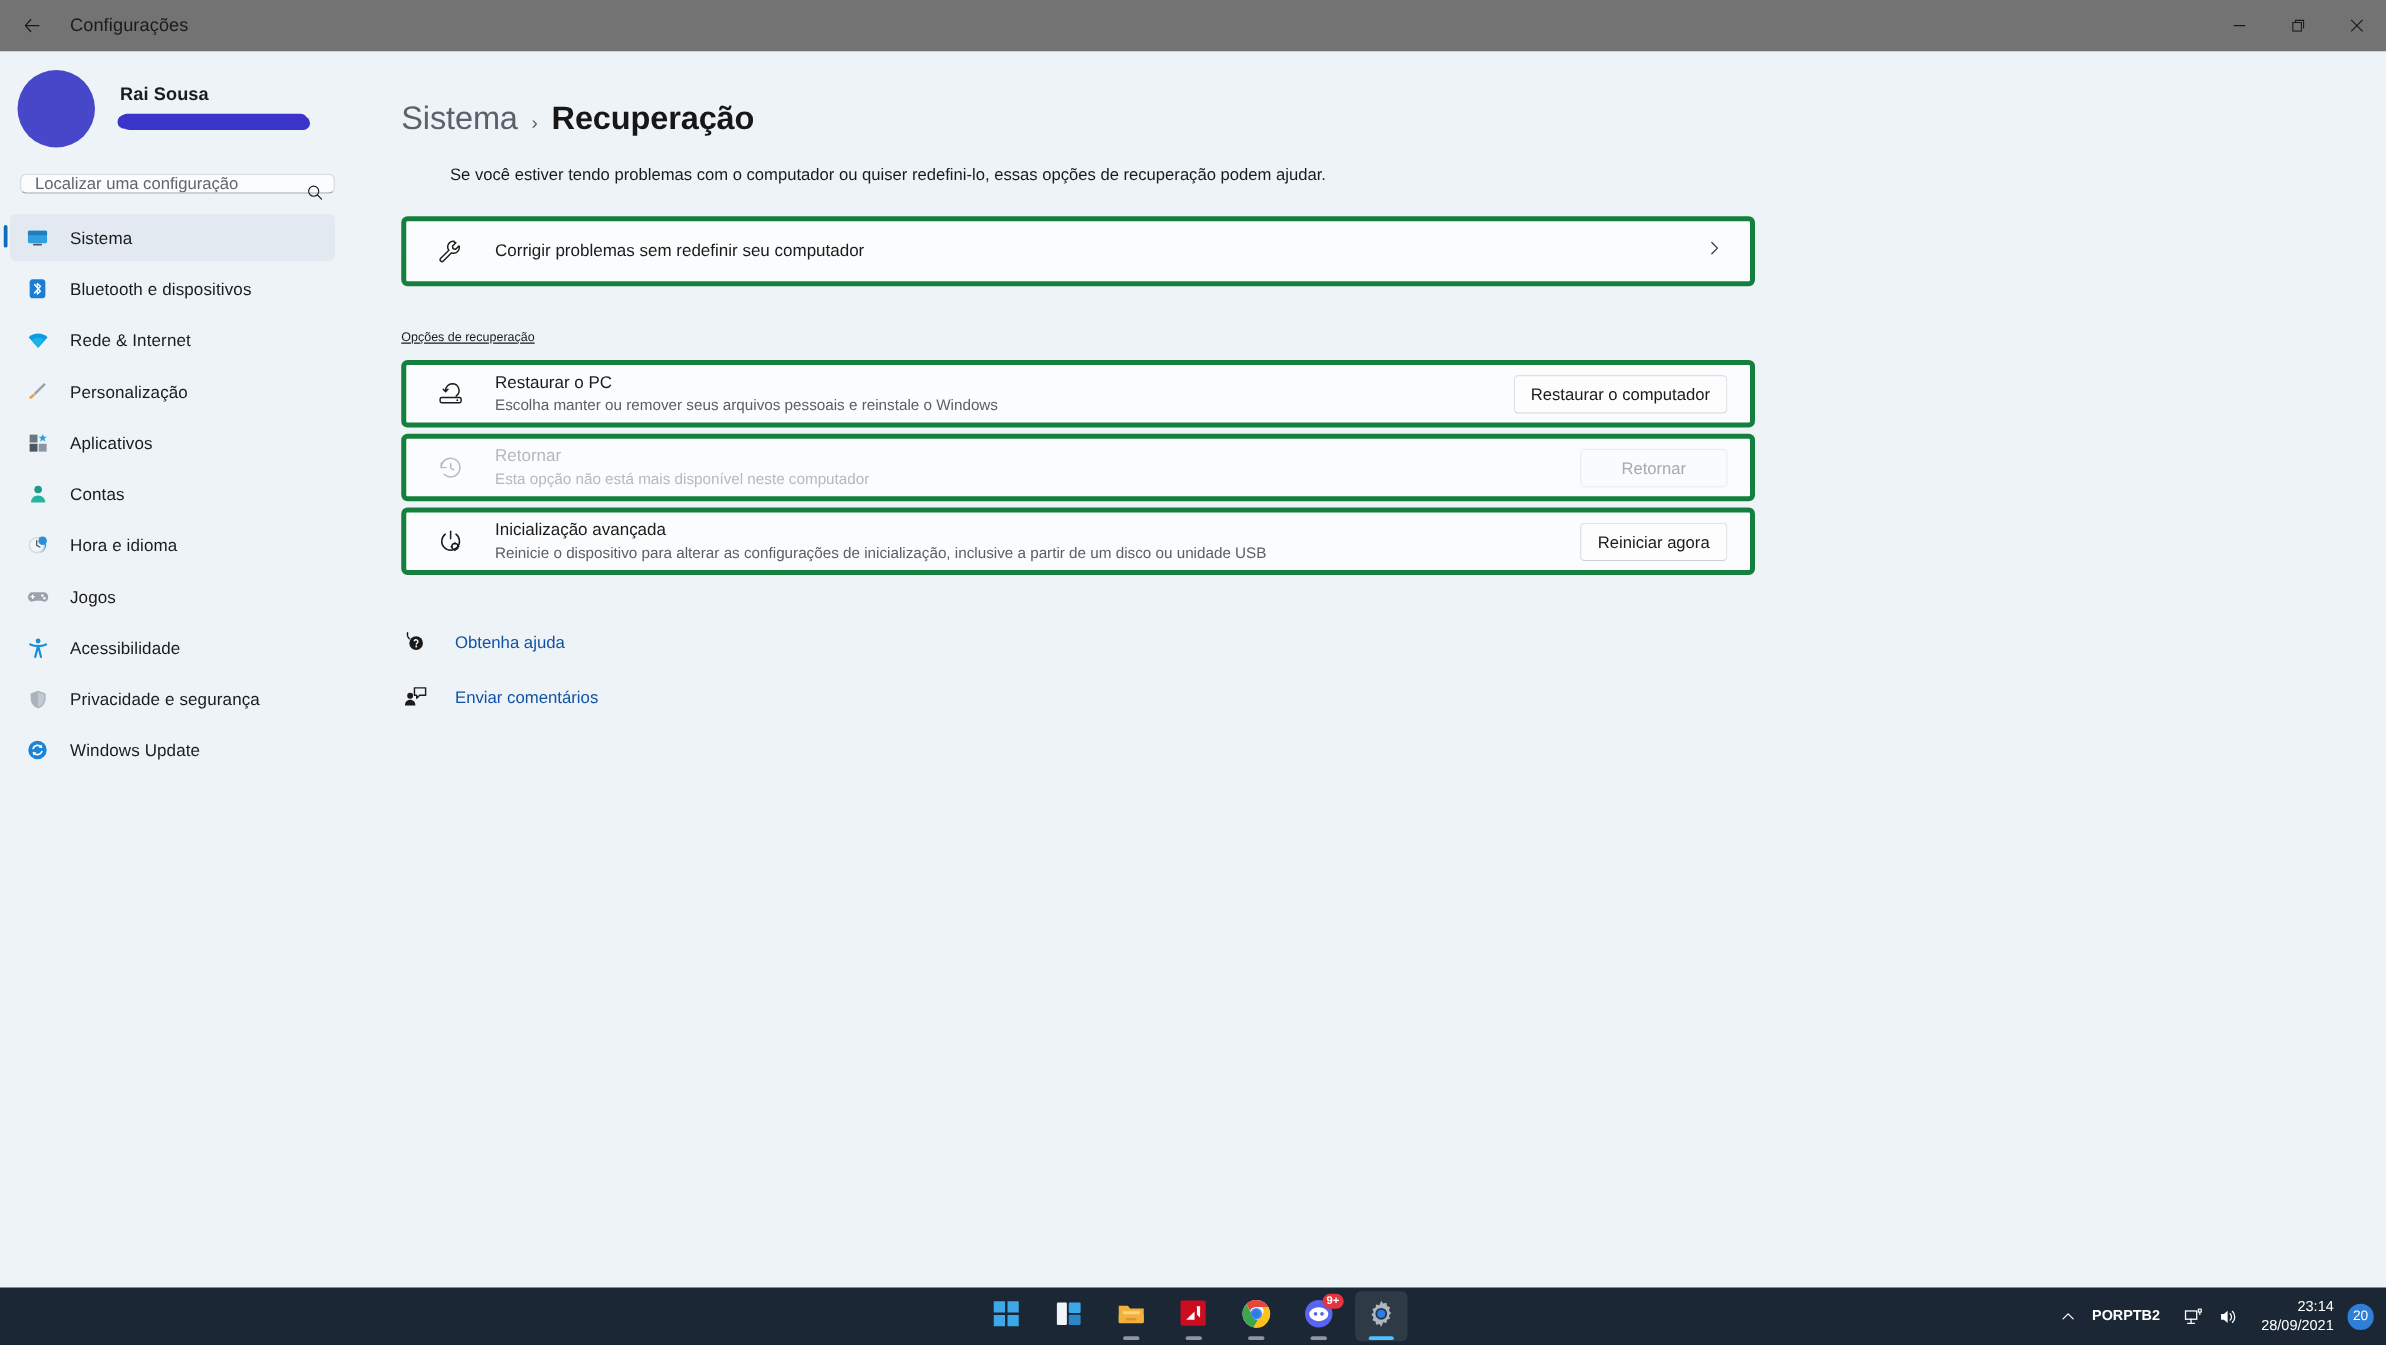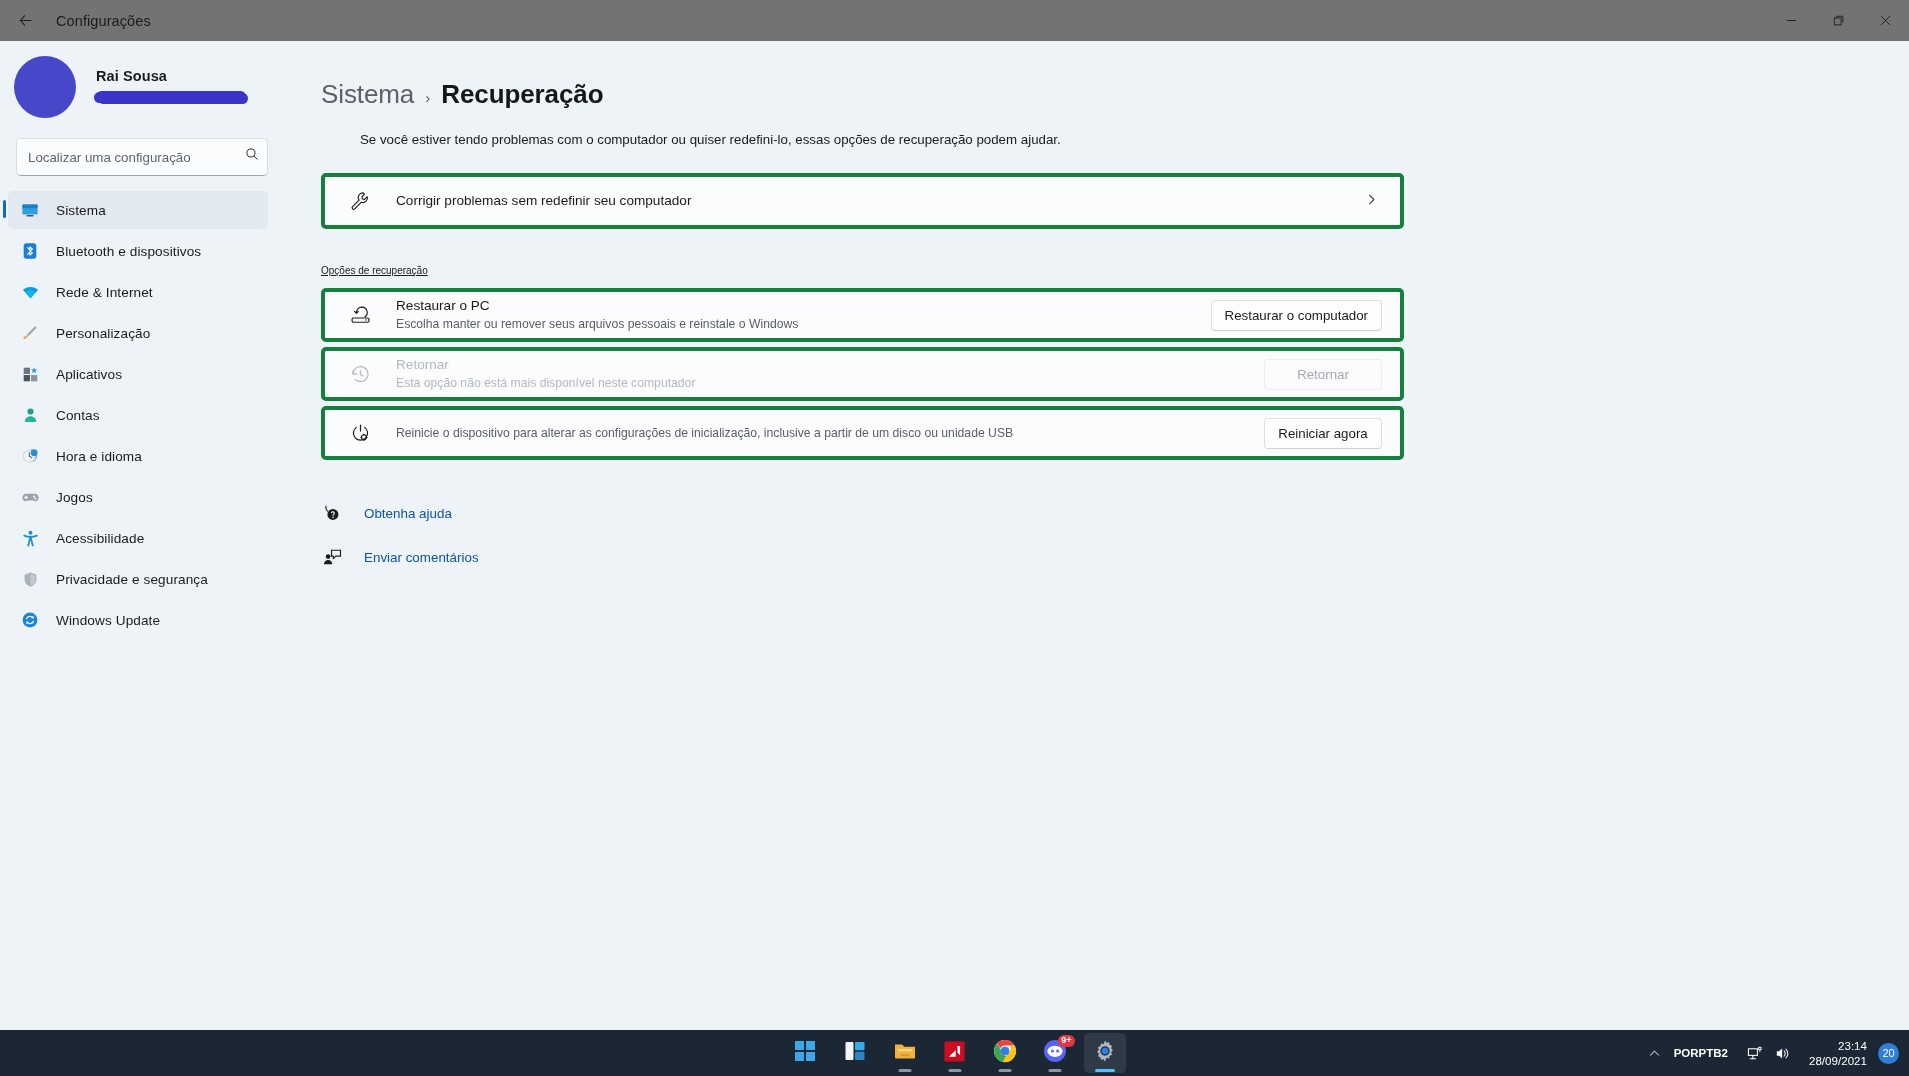--- a/index.html
+++ b/index.html
@@ -88,21 +88,21 @@
     border-radius: 7px;
     background: #3a34c8;
     box-shadow: 2px 2px 0 0 #3a34c8, -2px 1px 0 0 #3a34c8;
   }
   .search-wrap {
     margin: 11px 16px 0 16px;
     position: relative;
   }
   .search-input {
     width: 100%;
-    height: 38px;
+    height: 16px;
     border: 1px solid #d5dce3;
     border-bottom: 1.6px solid #9aa4ae;
     border-radius: 5px;
     background: #fbfcfd;
     font-size: 13.3px;
     color: #1b1b1b;
     padding: 0 32px 0 11px;
     font-family: "Liberation Sans", sans-serif;
     outline: none;
   }
@@ -592,20 +592,21 @@
         <div class="card card-row last" style="margin-top:5px;">
           <span class="card-icon">
             <svg width="23" height="23" viewBox="0 0 24 24" fill="none" aria-hidden="true">
               <path d="M12 3.2v6.2" stroke="currentColor" stroke-width="1.25" stroke-linecap="round"></path>
               <path d="M7.6 5.6a7.4 7.4 0 1 0 8.8 0" stroke="currentColor" stroke-width="1.25" stroke-linecap="round"></path>
               <circle cx="15.6" cy="15.9" r="2.6" fill="none" stroke="currentColor" stroke-width="1.2"></circle>
               <path d="M15.6 12.6v1M15.6 18.2v1M12.3 15.9h1M17.9 15.9h1" stroke="currentColor" stroke-width="1.1" stroke-linecap="round"></path>
             </svg>
           </span>
           <div class="card-text">
+            <div class="card-title">Inicialização avançada</div>
             <div class="card-sub">Reinicie o dispositivo para alterar as configurações de inicialização, inclusive a partir de um disco ou unidade USB</div>
           </div>
           <button class="btn">Reiniciar agora</button>
         </div>
       </div>
 
       <div class="help-links">
         <div class="help-link">
           <span class="help-icon">
             <svg width="18" height="18" viewBox="0 0 20 20" fill="none" aria-hidden="true">

